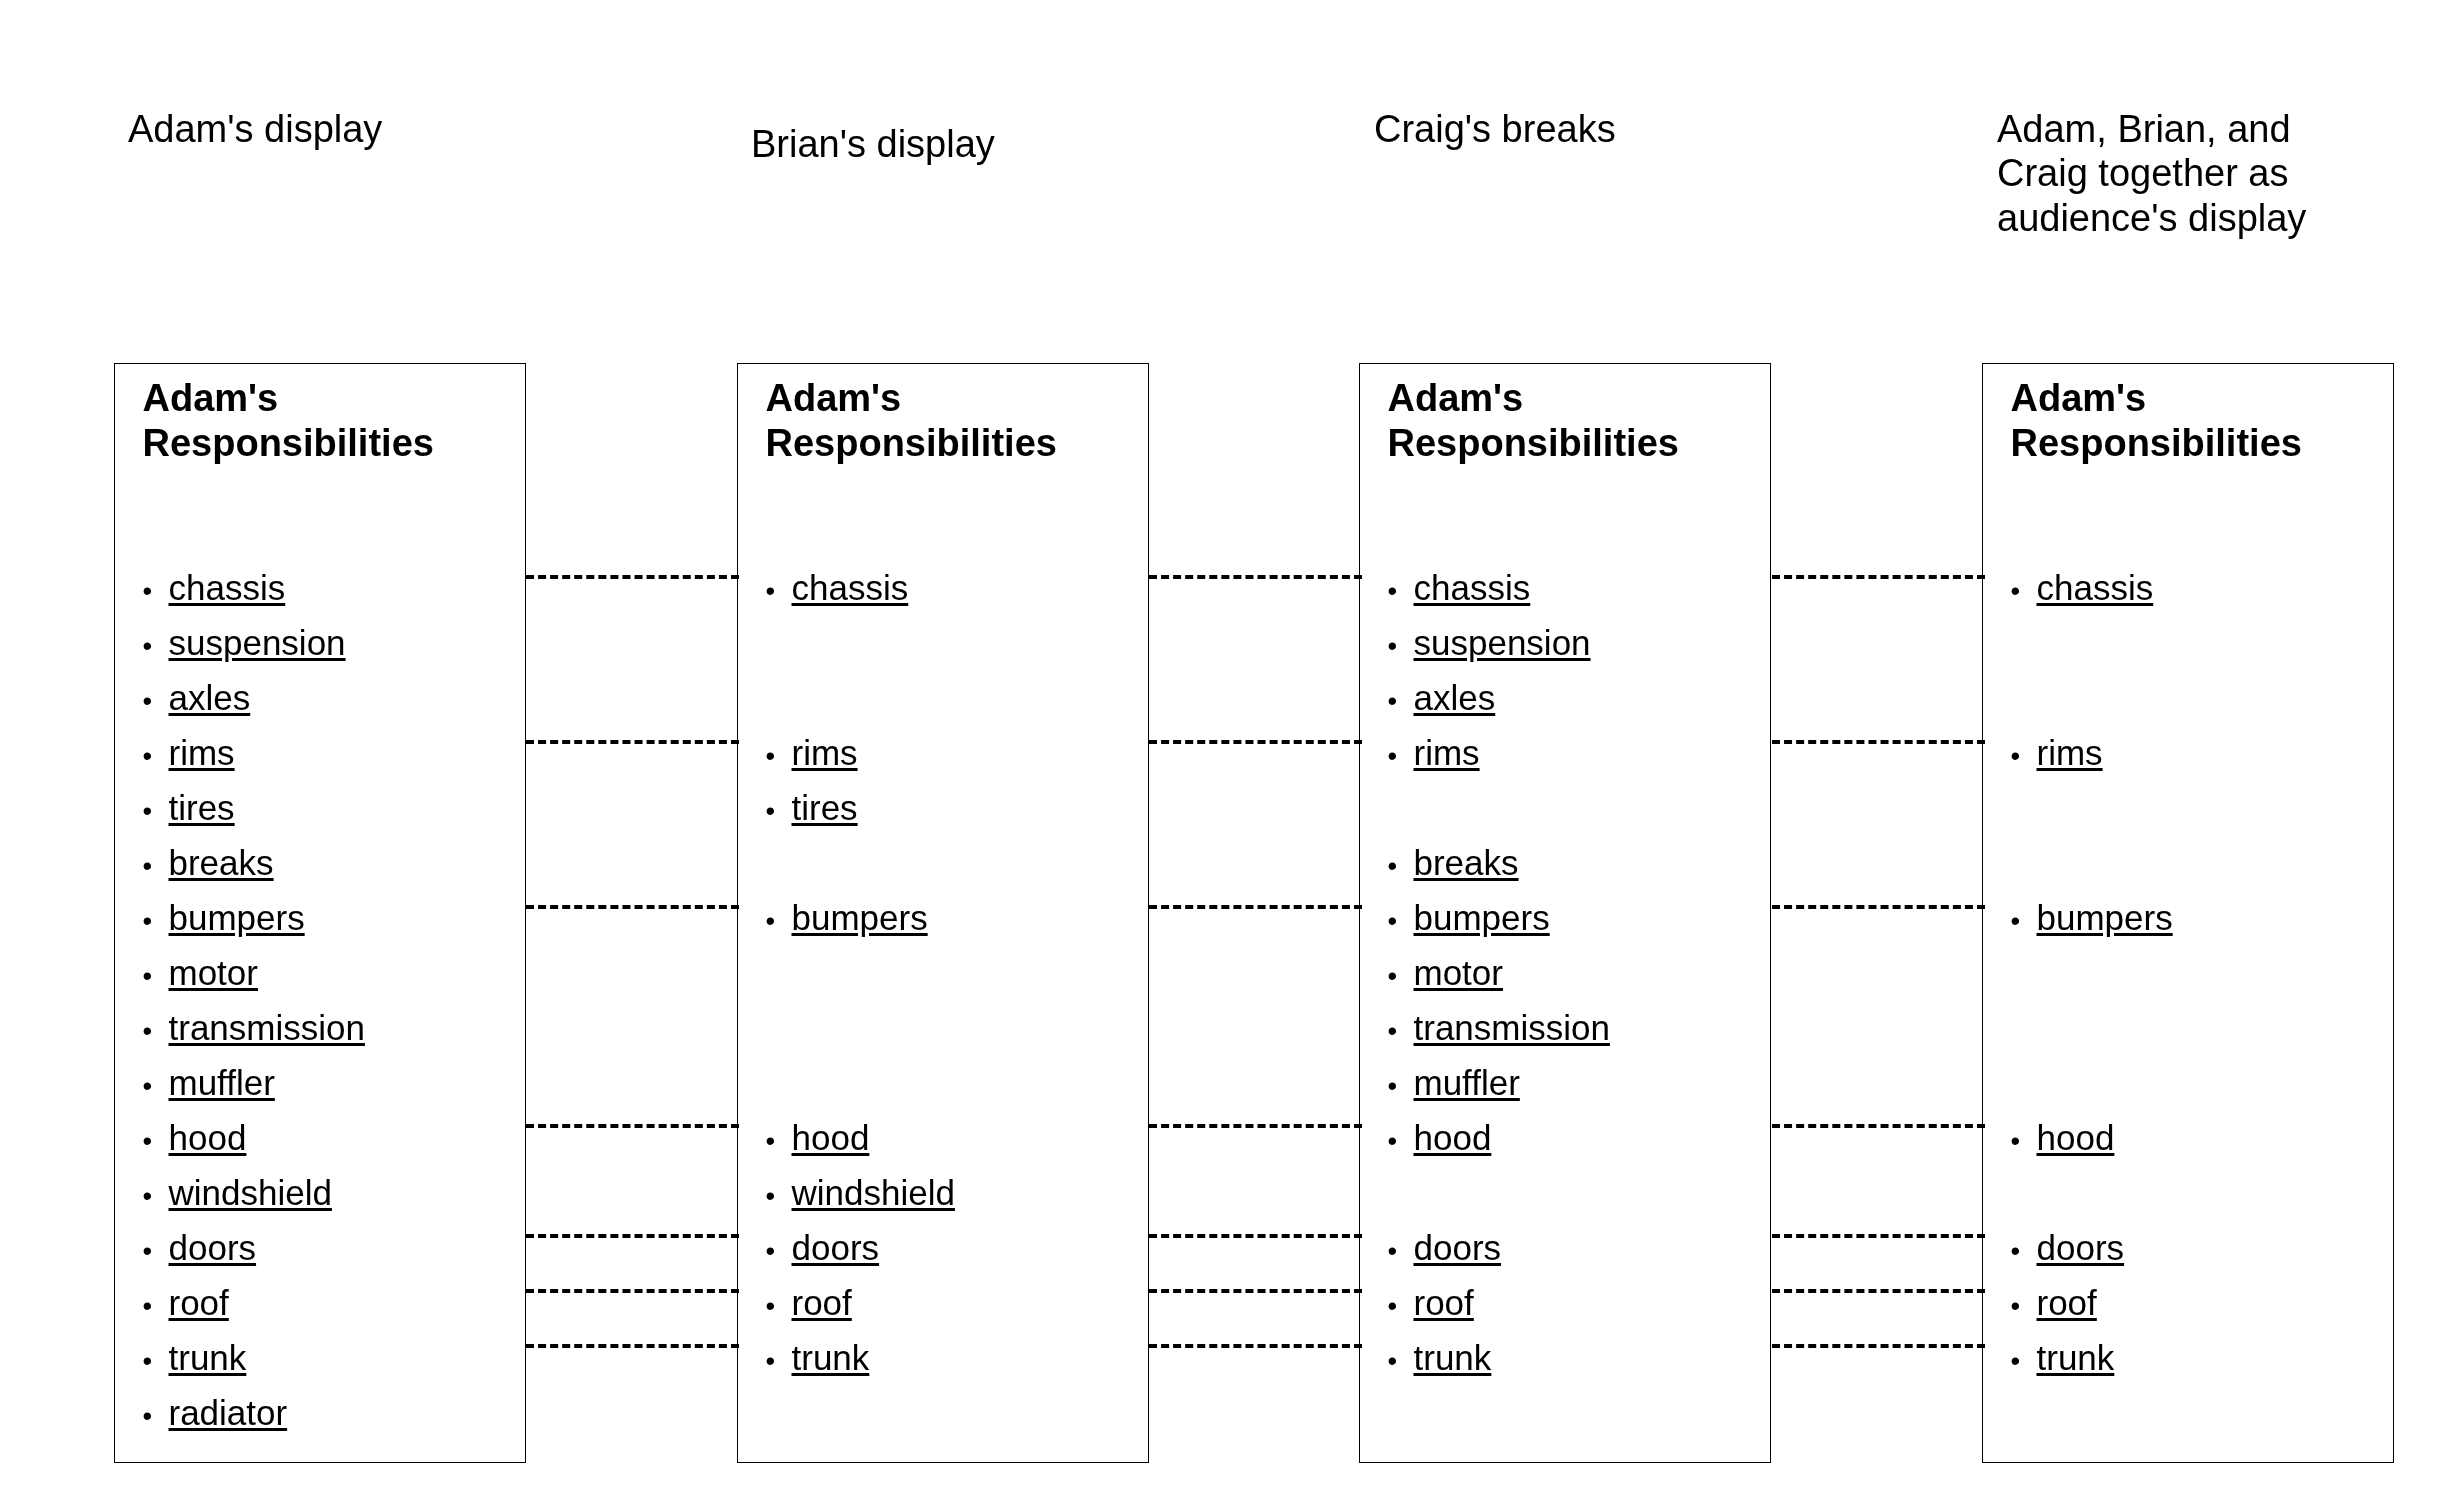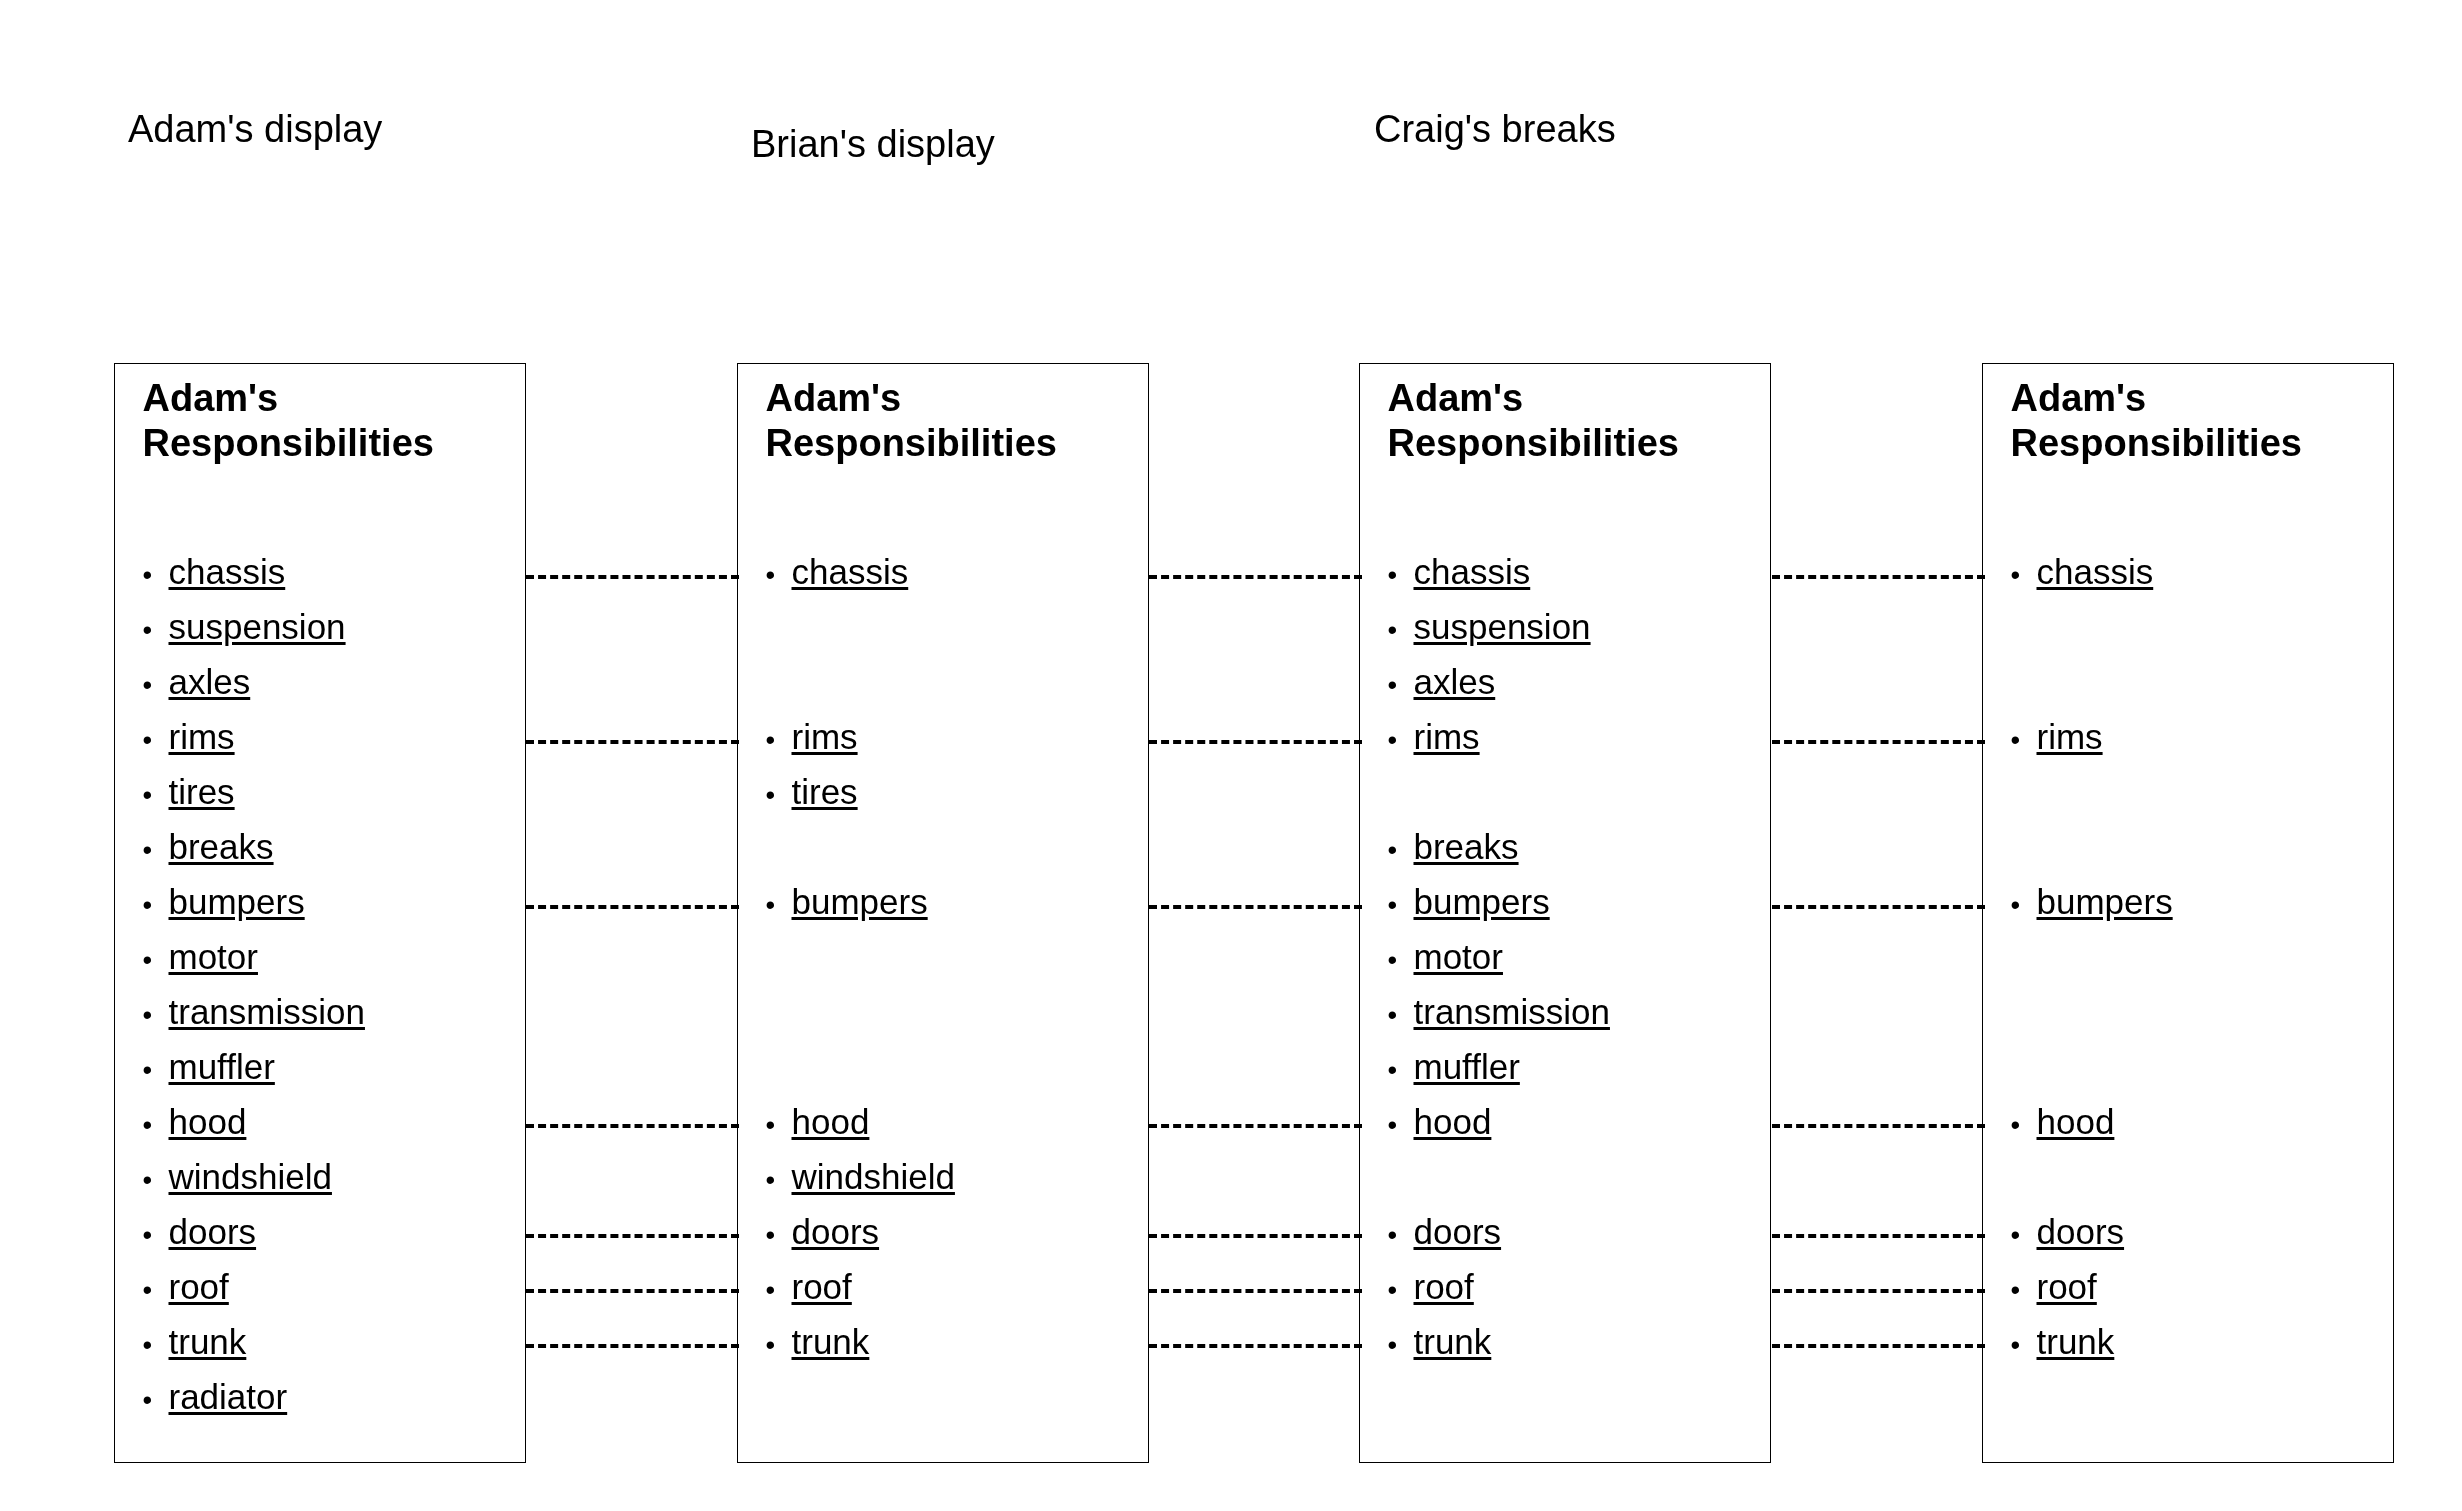--- a/index.html
+++ b/index.html
@@ -56,21 +56,21 @@
     width: 366px;
     font-size: 38px;
     font-weight: bold;
     line-height: 1.18;
     white-space: pre-line;
   }
 
   .item-list {
     position: absolute;
     left: 27.5px;
-    top: 180px;
+    top: 196px;
     width: 376px;
   }
   .item-row {
     position: relative;
     height: 55px;
     font-size: 35px;
     line-height: 55px;
     white-space: nowrap;
   }
   .item-row.empty { visibility: hidden; }
@@ -97,20 +97,23 @@
   .gap-2 { left: 1772px; width: 213px; }
 </style>
 </head>
 <body>
 
 <div id="stage">
 
   <div class="col-heading" id="heading-0">Adam's display</div>
   <div class="col-heading" id="heading-1">Brian's display</div>
   <div class="col-heading" id="heading-2">Craig's breaks</div>
+  <div class="col-heading" id="heading-3">Adam, Brian, and
+Craig together as
+audience's display</div>
 
   <div class="display-box" id="box-0">
     <div class="box-title">Adam's
 Responsibilities</div>
     <div class="item-list">
         <div class="item-row"><span class="bullet">•</span><span class="item-label">chassis</span></div>
         <div class="item-row"><span class="bullet">•</span><span class="item-label">suspension</span></div>
         <div class="item-row"><span class="bullet">•</span><span class="item-label">axles</span></div>
         <div class="item-row"><span class="bullet">•</span><span class="item-label">rims</span></div>
         <div class="item-row"><span class="bullet">•</span><span class="item-label">tires</span></div>

